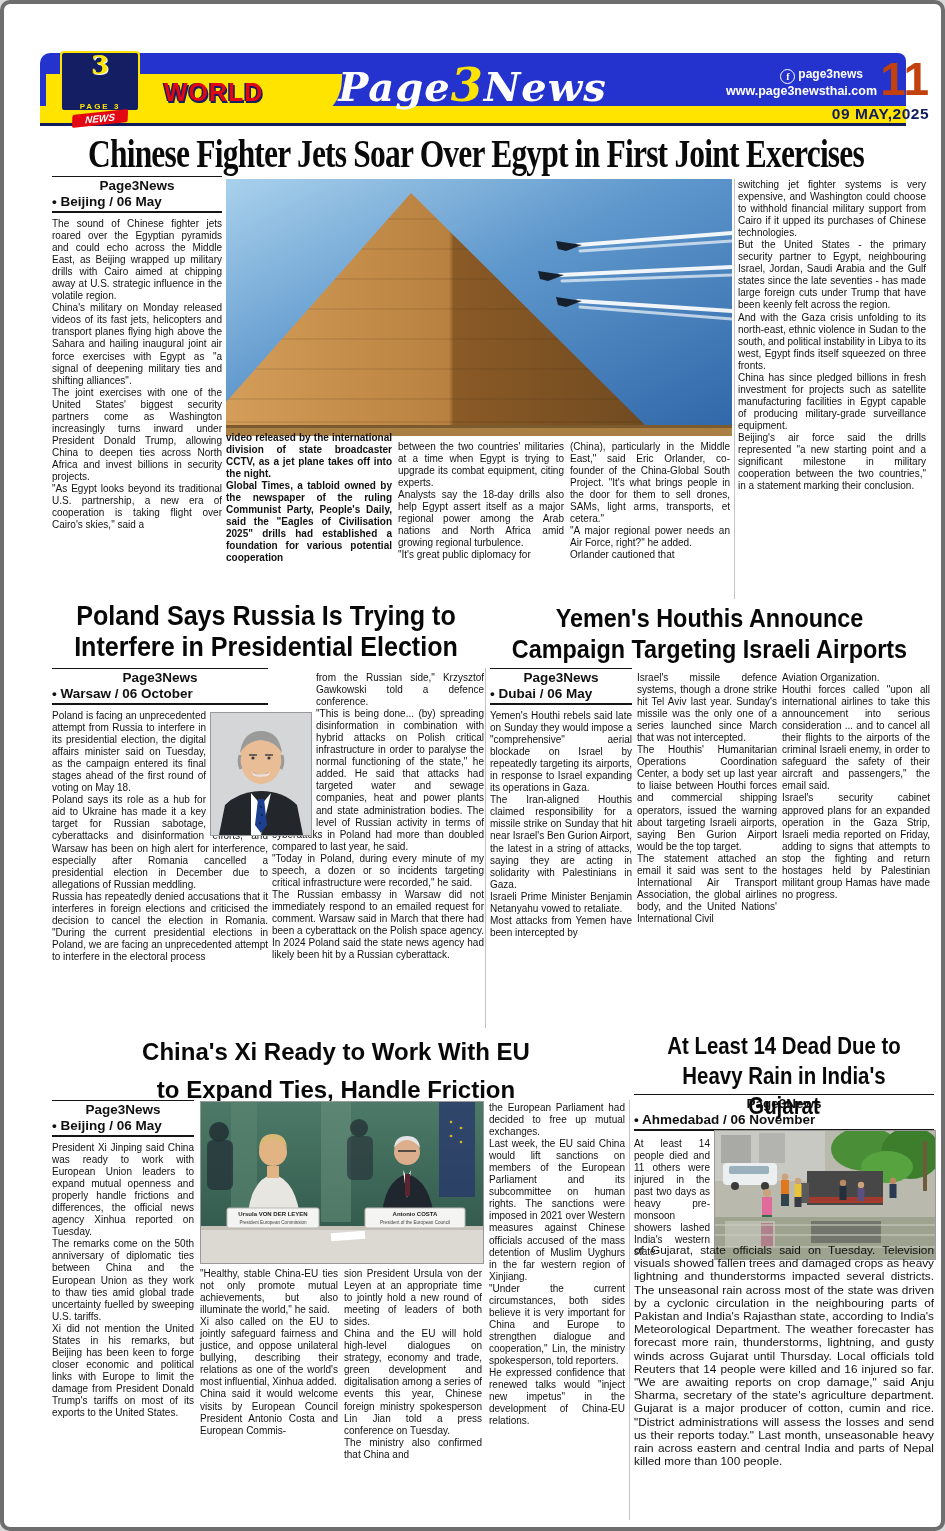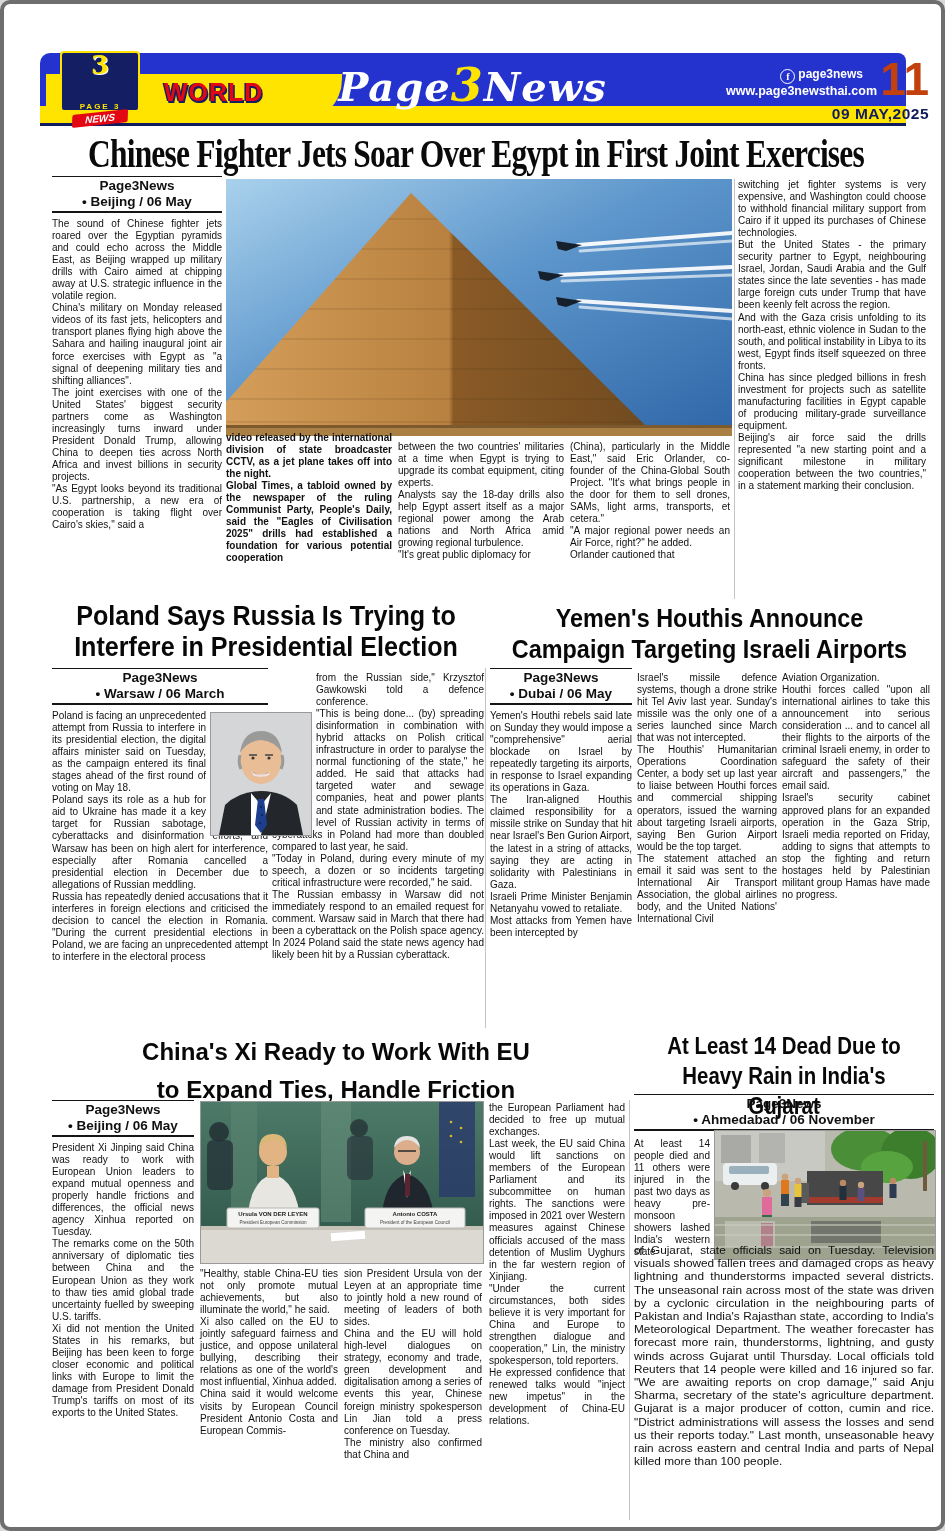--- a/index.html
+++ b/index.html
@@ -34,21 +34,21 @@
   .headline-serif{position:absolute;font-family:"Liberation Serif",serif;font-weight:bold;color:#0a0a0a;
             text-align:center;white-space:nowrap;}
   
   .col{position:absolute;color:#101010;}
   .btext{font-family:"Liberation Sans",sans-serif;font-size:10px;line-height:12.05px;
          text-align:justify;white-space:pre-line;}
   .btext-lg{font-size:11.8px;line-height:13.2px;}
   .dateline{font-family:"Liberation Sans",sans-serif;font-weight:bold;border-top:1.5px solid #151515;
             border-bottom:2.5px solid #151515;padding:1px 0 2px;margin-bottom:5px;}
   .dateline .src{display:block;text-align:center;font-size:13.5px;}
-  .dateline .place{display:block;text-align:center;font-size:13.5px;padding-top:1px;}
+  .dateline .place{display:block;text-align:left;font-size:13.5px;padding-top:1px;}
   .wrap-r{float:right;}
   .wrap-l{float:left;}
   .photo{position:absolute;overflow:hidden;}
   .photo svg{display:block;}
   .vline{position:absolute;width:1px;background:#c4c4c4;}
 </style>
 </head>
 <body>
 
 <div class="page">
@@ -162,21 +162,21 @@
 
   <div class="vline" style="left:730px;top:175px;height:420px;"></div>
 
   <section>
     <div class="headline" style="left:46px;top:597px;width:432px;font-size:27px;line-height:31px;transform:scaleX(0.93);transform-origin:center;">Poland Says Russia Is Trying to
 Interfere in Presidential Election</div>
 
     <div class="col" style="left:48px;top:664px;width:216px;">
       <div class="dateline">
         <span class="src">Page3News</span>
-        <span class="place">•  Warsaw  / 06 March</span>
+        <span class="place">•  Warsaw  / 06 October</span>
       </div>
       <div>
         <div class="wrap-r" style="width:58px;height:118px;margin-left:4px;"></div>
         <div class="btext">Poland is facing an unprecedented attempt from Russia to interfere in its presidential election, the digital affairs minister said on Tuesday, as the campaign entered its final stages ahead of the first round of voting on May 18.
 Poland says its role as a hub for aid to Ukraine has made it a key target for Russian sabotage, cyberattacks and disinformation efforts, and Warsaw has been on high alert for interference, especially after Romania cancelled a presidential election in December due to allegations of Russian meddling.
 Russia has repeatedly denied accusations that it interferes in foreign elections and criticised the decision to cancel the election in Romania. "During the current presidential elections in Poland, we are facing an unprecedented attempt to interfere in the electoral process</div>
       </div>
     </div>
 
     <div class="col" style="left:268px;top:668px;width:212px;">

